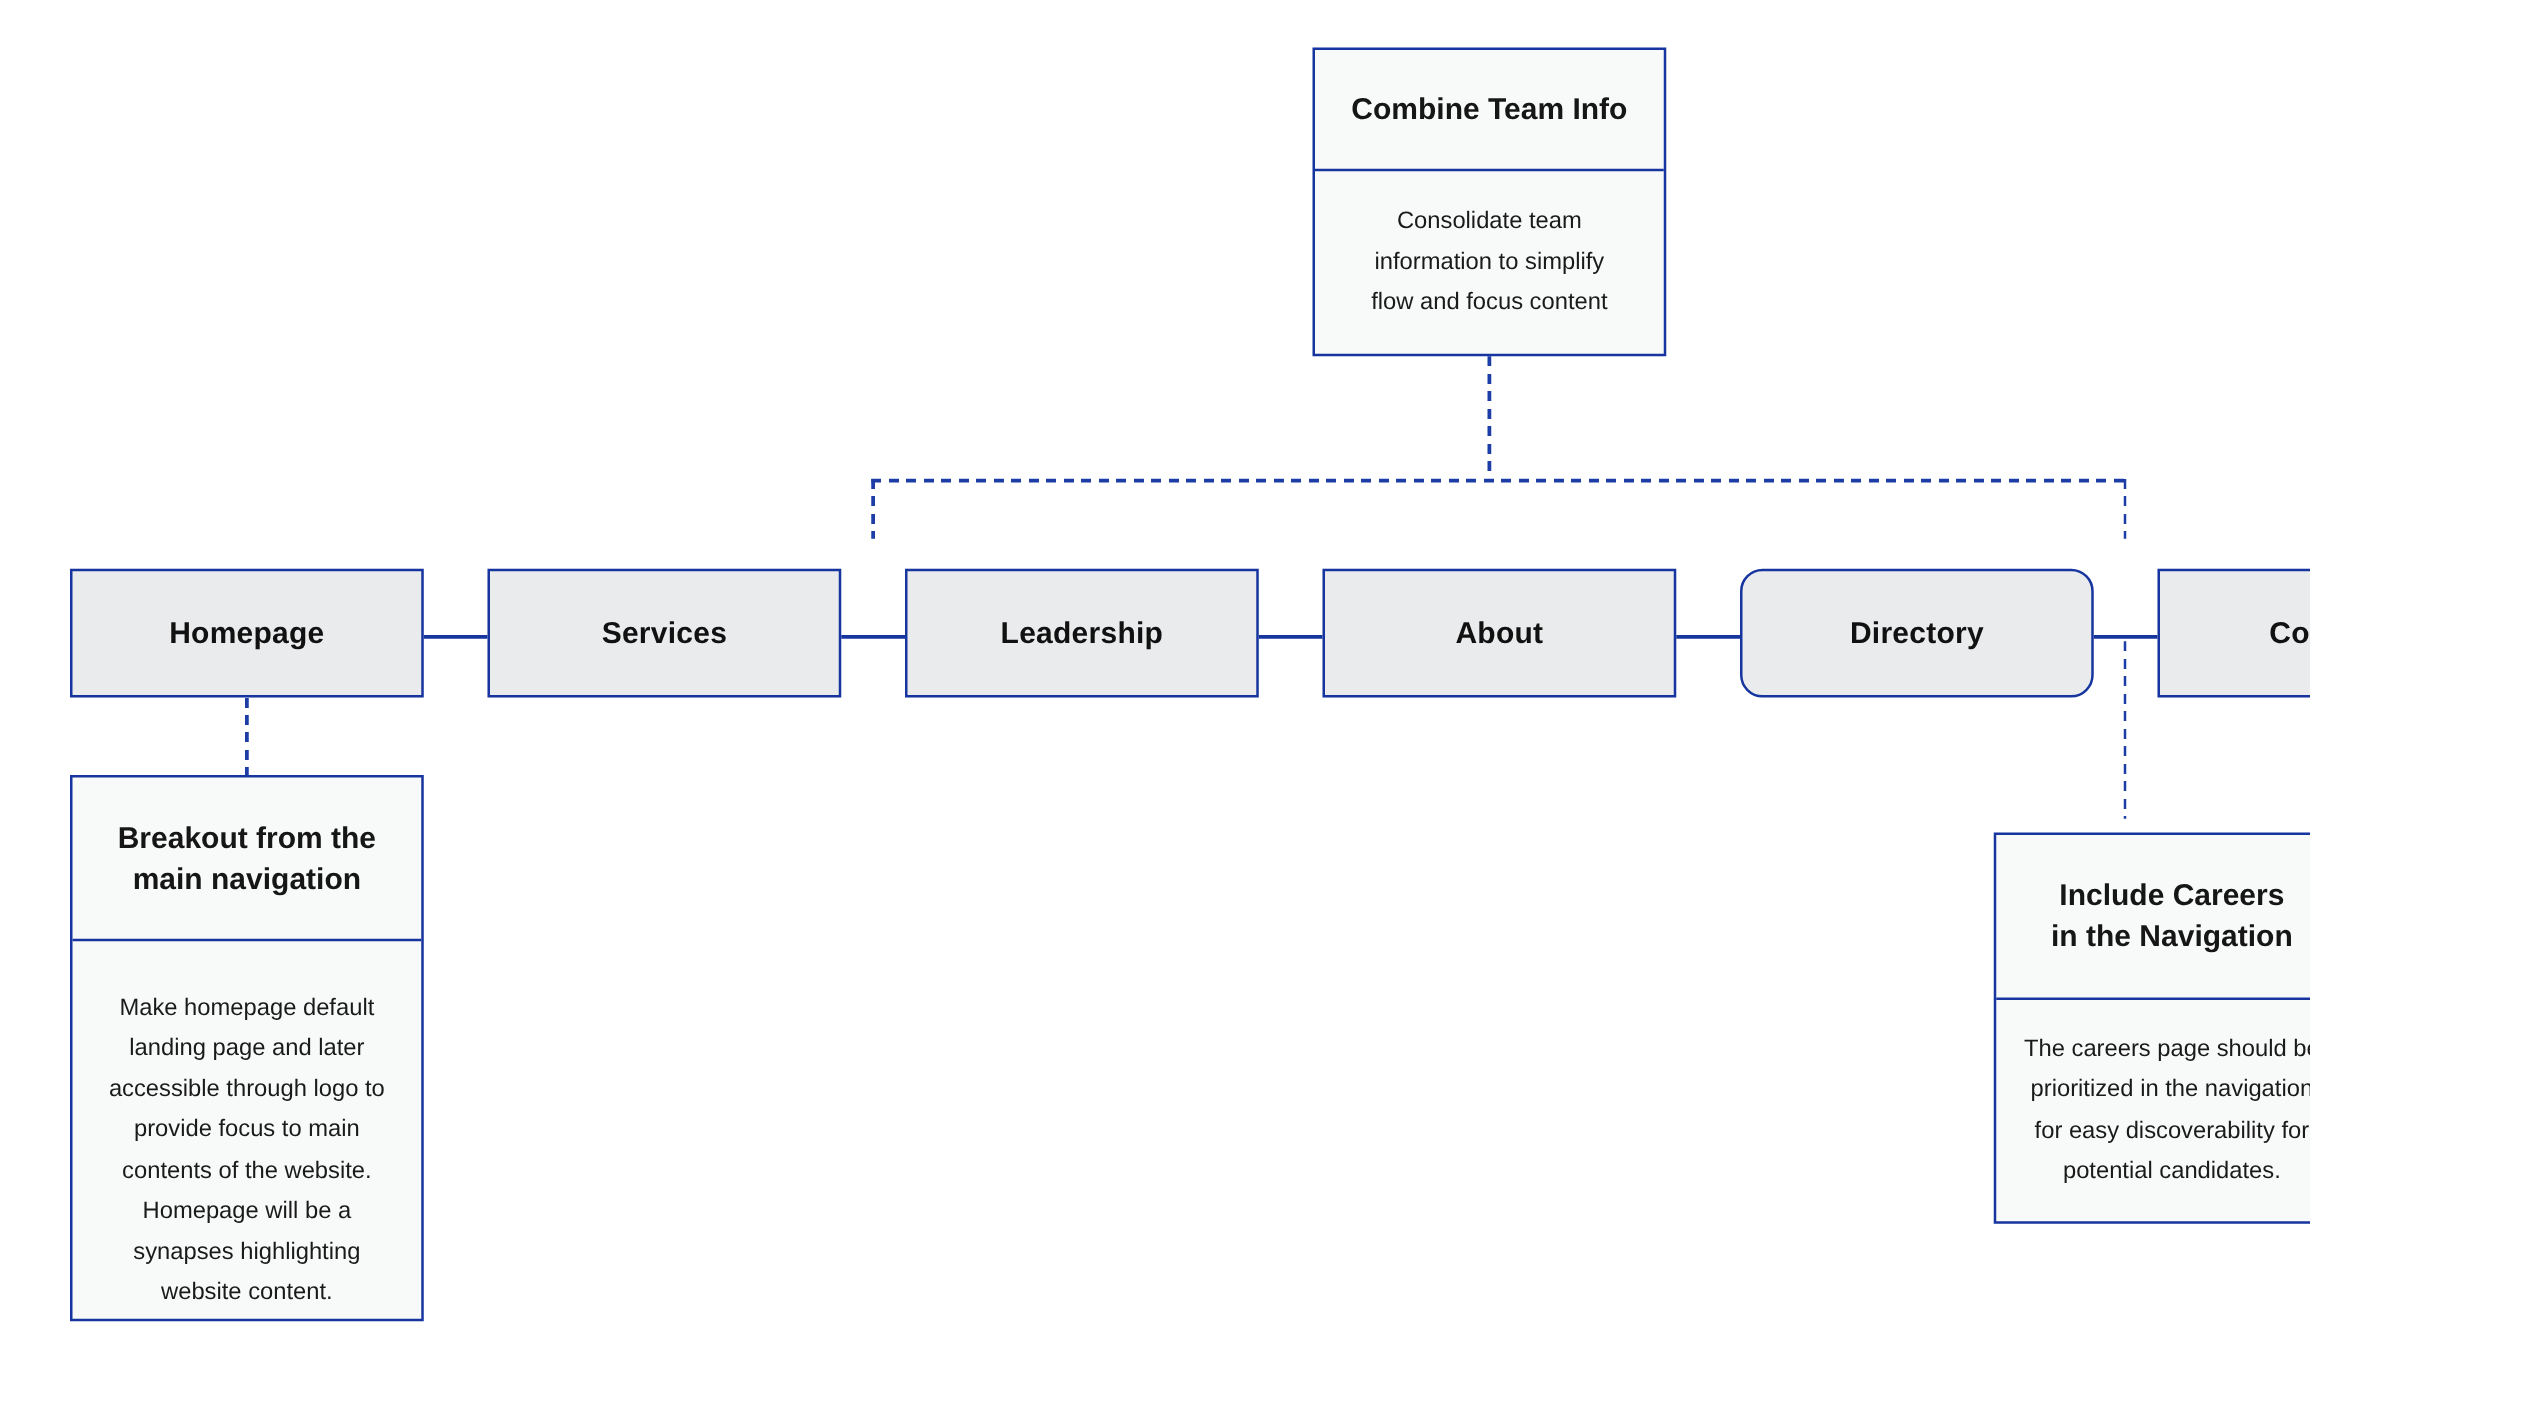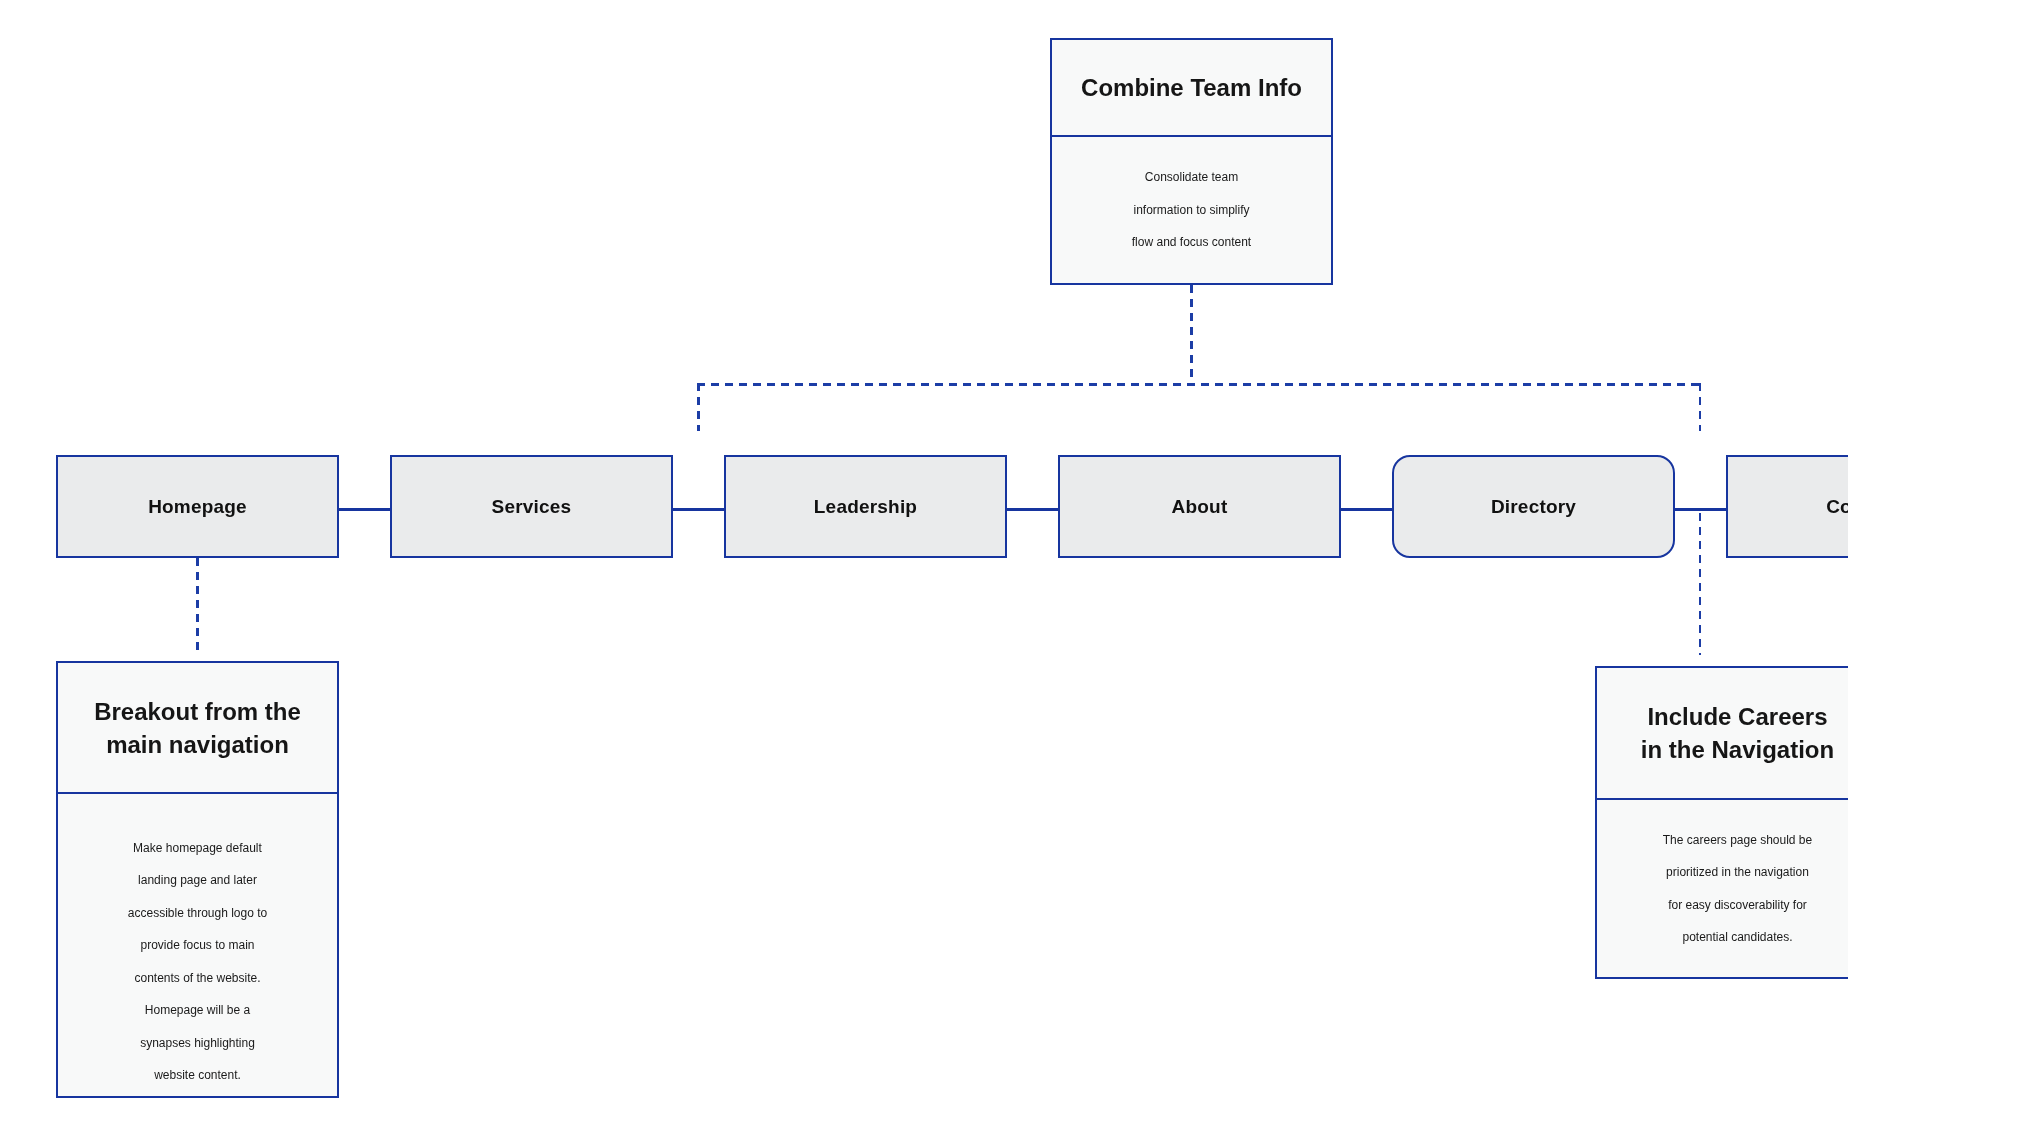--- a/index.html
+++ b/index.html
@@ -23,21 +23,21 @@
     border: 2.5px solid #17359f;
     background: #eaebec;
     display: flex;
     align-items: center;
     justify-content: center;
     width: 283px;
     height: 103px;
     top: 455px;
   }
   .nav-node .label {
-    font-size: 19px;
+    font-size: 24px;
     font-weight: 700;
     letter-spacing: 0.2px;
     color: #111111;
   }
 
   
   .note {
     border: 2.5px solid #17359f;
     background: #f8f9f9;
     display: flex;
@@ -54,21 +54,21 @@
     white-space: pre-line;
     border-bottom: 2.5px solid #17359f;
     box-sizing: border-box;
   }
   .note .note-body {
     flex: 1;
     display: flex;
     align-items: center;
     justify-content: center;
     text-align: center;
-    font-size: 12px;
+    font-size: 19px;
     line-height: 32.5px;
     white-space: pre-line;
     color: #1a1a1a;
   }
 
   
   .solid-h {
     height: 3px;
     background: #17359f;
     top: 508px;
@@ -123,21 +123,21 @@
   </div>
 
   <div class="abs solid-h" style="left:339px;"></div>
   <div class="abs solid-h" style="left:673px;"></div>
   <div class="abs solid-h" style="left:1007px;"></div>
   <div class="abs solid-h" style="left:1341px;"></div>
   <div class="abs solid-h" style="left:1675px;"></div>
 
   <div class="abs dash-v" style="left:196px; top:558px; height:97px;"></div>
 
-  <div class="abs note" style="left:56px; top:661px; width:283px; height:437px;gap:33px;">
+  <div class="abs note" style="left:56px; top:620px; width:283px; height:437px;gap:33px;">
     <div class="note-title" style="height:131px;">Breakout from the
 main navigation</div>
     <div class="note-body">Make homepage default
 landing page and later
 accessible through logo to
 provide focus to main
 contents of the website.
 Homepage will be a
 synapses highlighting
 website content.</div>

